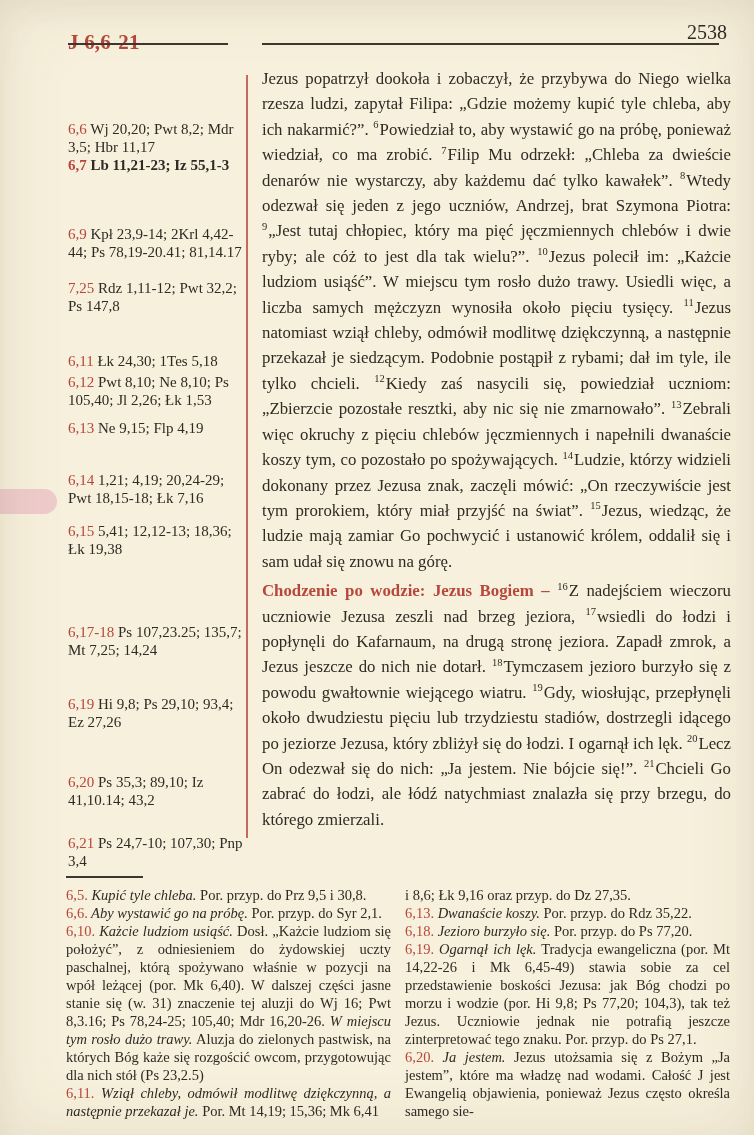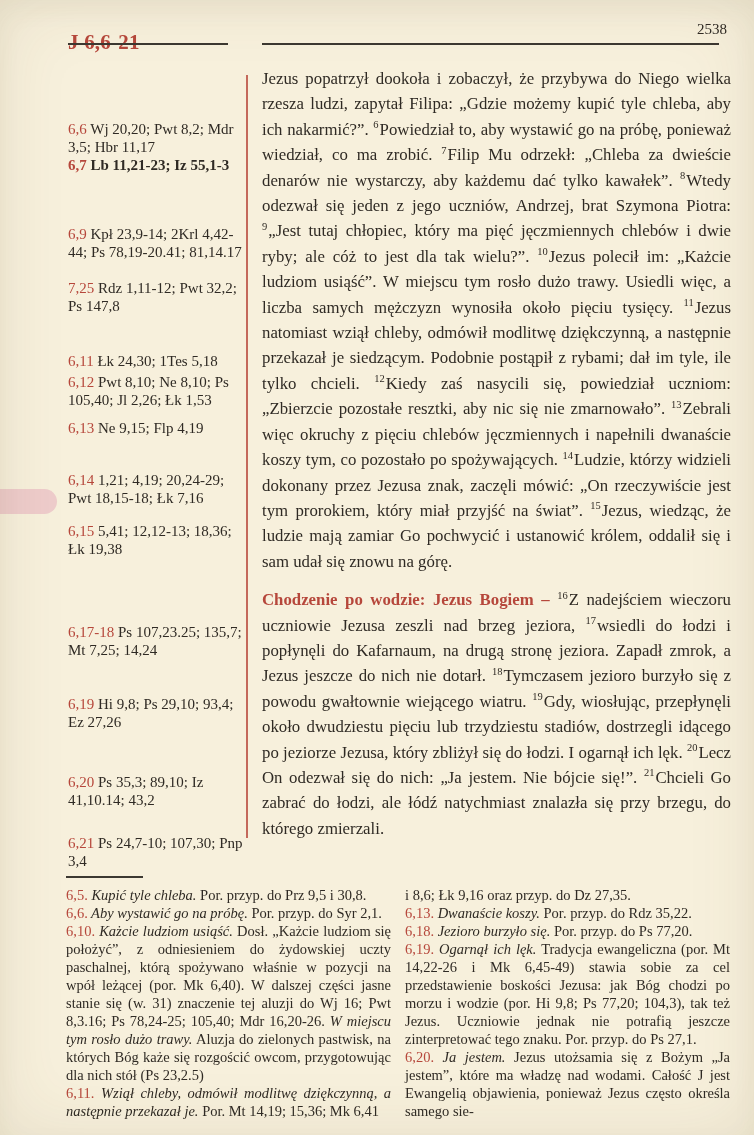--- a/index.html
+++ b/index.html
@@ -15,21 +15,21 @@
   .page::after{
     content:"";position:absolute;inset:0;pointer-events:none;
     box-shadow:inset 0 0 70px rgba(95,75,40,.10), inset 0 10px 25px rgba(95,75,40,.05);
   }
   
   .pericope{
     position:absolute;left:68px;top:30px;
     color:var(--accent-red,#b6473b);
     font-size:21px;font-weight:600;letter-spacing:.2px;
   }
-  .page-num{position:absolute;right:27px;top:21px;font-size:15px;}
+  .page-num{position:absolute;right:27px;top:21px;font-size:20px;}
   .rule{position:absolute;top:43px;height:2px;background:var(--rule,#3c3831);}
   .rule-left{left:68px;width:160px;}
   .rule-right{left:262px;width:457px;}
   
   .pink-blob{
     position:absolute;left:0;top:489px;width:57px;height:25px;
     background:var(--blob-pink,#ecc5c8);
     border-radius:0 13px 13px 0;opacity:.85;
   }
   
@@ -44,21 +44,21 @@
     position:absolute;left:246px;top:75px;width:2px;height:763px;
     background:var(--accent-red,#b6473b);opacity:.8;
   }
   
   .main-col{
     position:absolute;left:262px;top:66px;width:469px;
     font-size:16.8px;line-height:25.4px;text-align:justify;
     hyphens:auto;-webkit-hyphens:auto;
   }
   .para{width:100%;}
-  .para + .para{margin-top:13px;}
+  .para + .para{margin-top:4px;}
   sup.verse-num{
     font-size:10.5px;line-height:0;vertical-align:super;
     letter-spacing:0;padding-right:1px;
   }
   .section-heading{color:var(--accent-red,#b6473b);font-weight:bold;}
   
   .fn-rule{position:absolute;left:66px;top:876px;width:77px;height:2px;background:var(--rule,#3c3831);}
   .footnotes{
     position:absolute;left:66px;top:886px;width:664px;
     display:flex;gap:14px;

